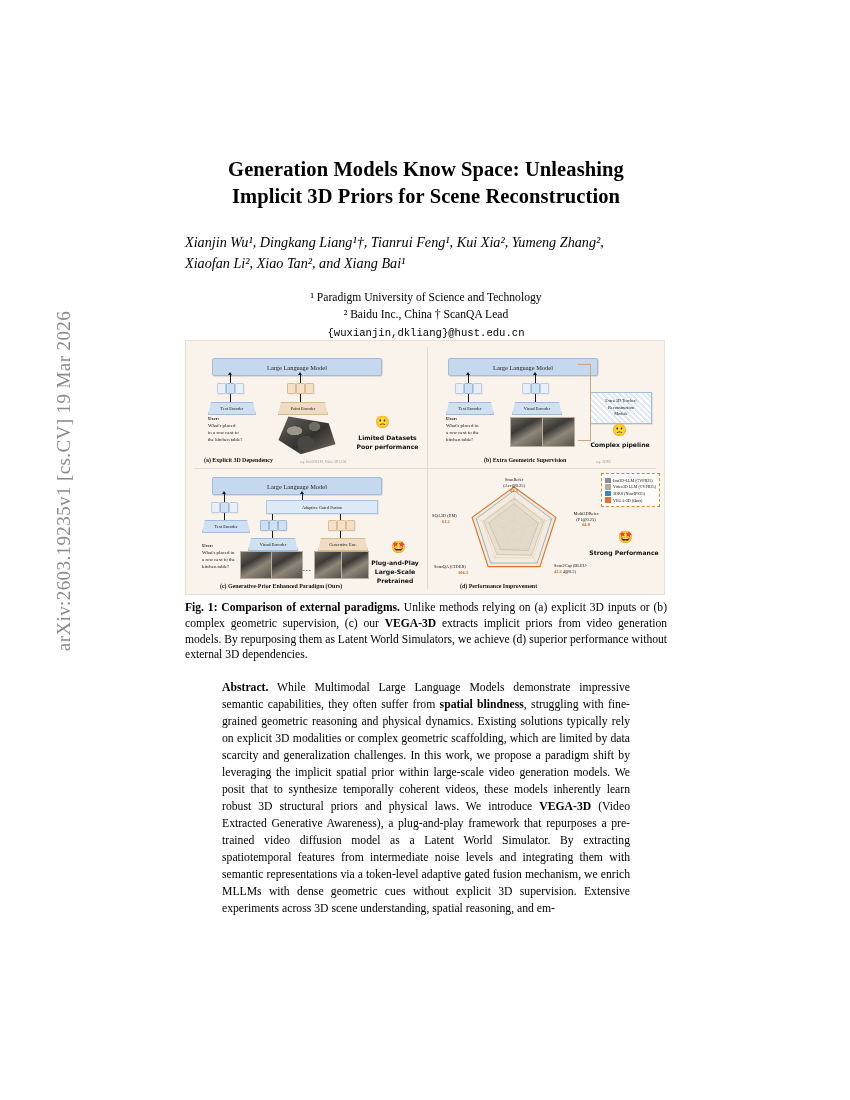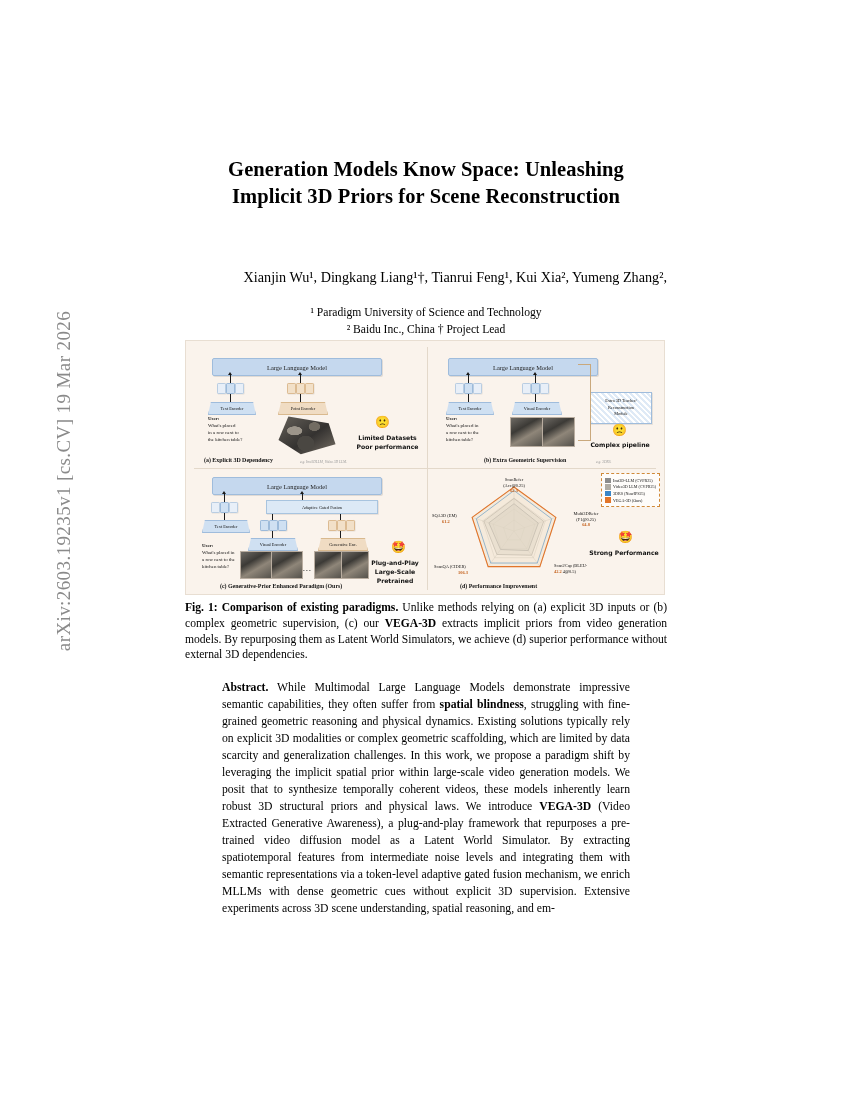--- a/index.html
+++ b/index.html
@@ -19,21 +19,21 @@
     text-align:center;white-space:nowrap;
   }
 
   
   .content{position:absolute;left:185px;top:0;width:482px;}
   .title{
     margin-top:156px;text-align:center;font-weight:bold;
     font-size:20.5px;line-height:1.32;letter-spacing:.1px;
   }
   .authors{
-    margin-top:57px;text-align:right;font-size:14.2px;line-height:1.45;
+    margin-top:22px;text-align:left;font-size:14.2px;line-height:1.45;font-style:italic;
   }
   .affil{
     margin-top:16px;text-align:center;font-size:11.6px;line-height:1.48;
   }
   .email{
     margin-top:2px;text-align:center;
     font-family:"Liberation Mono", monospace;font-size:10.6px;
   }
 
   
@@ -151,24 +151,25 @@
 
   <div class="arxiv-stamp">arXiv:2603.19235v1  [cs.CV]  19 Mar 2026</div>
 
   <div class="content">
     <div class="title">
       <div>Generation Models Know Space: Unleashing</div>
       <div>Implicit 3D Priors for Scene Reconstruction</div>
     </div>
     <div class="authors">
       <div>Xianjin Wu¹, Dingkang Liang¹†, Tianrui Feng¹, Kui Xia², Yumeng Zhang²,</div>
+      <div>Xiaofan Li², Xiao Tan², and Xiang Bai¹</div>
     </div>
     <div class="affil">
       <div>¹  Paradigm University of Science and Technology</div>
-      <div>²  Baidu Inc., China † Project Lead</div>
+      <div>²  Baidu Inc., China † ScanQA Lead</div>
       <div class="email">{wuxianjin,dkliang}@hust.edu.cn</div>
     </div>
   </div>
 
   <div class="figure">
 
     <div class="panel-divider" style="left:241px;top:6px;width:1px;height:243px;"></div>
     <div class="panel-divider" style="left:8px;top:127px;width:462px;height:1px;"></div>
 
     <div class="panel pa">
@@ -366,20 +367,20 @@
 
         <div class="emoji" style="left:188px;top:62px;">🤩</div>
         <div class="verdict" style="left:158px;top:80px;width:72px;">Strong Performance</div>
 
         <div class="panel-cap" style="left:30px;top:114px;">(d) Performance Improvement</div>
       </div>
     </div>
   </div>
 
   <div class="fig-caption">
-    <b>Fig. 1: Comparison of existing paradigms.</b><span id="figcap-body"> Unlike methods relying on (a) explicit 3D inputs or (b) complex geometric supervision, (c) our <b>VEGA-3D</b> extracts implicit priors from video generation models. By repurposing them as Latent World Simulators, we achieve (d) superior performance without external 3D dependencies.</span>
+    <b>Fig. 1: Comparison of external paradigms.</b><span id="figcap-body"> Unlike methods relying on (a) explicit 3D inputs or (b) complex geometric supervision, (c) our <b>VEGA-3D</b> extracts implicit priors from video generation models. By repurposing them as Latent World Simulators, we achieve (d) superior performance without external 3D dependencies.</span>
   </div>
 
   <div class="abstract">
     <b>Abstract.</b><span id="abs-p1"> While Multimodal Large Language Models demonstrate impressive semantic capabilities, they often suffer from </span><b>spatial blindness</b><span id="abs-p2">, struggling with fine-grained geometric reasoning and physical dynamics. Existing solutions typically rely on explicit 3D modalities or complex geometric scaffolding, which are limited by data scarcity and generalization challenges. In this work, we propose a paradigm shift by leveraging the implicit spatial prior within large-scale video generation models. We posit that to synthesize temporally coherent videos, these models inherently learn robust 3D structural priors and physical laws. We introduce </span><b>VEGA-3D</b><span id="abs-p3"> (Video Extracted Generative Awareness), a plug-and-play framework that repurposes a pre-trained video diffusion model as a Latent World Simulator. By extracting spatiotemporal features from intermediate noise levels and integrating them with semantic representations via a token-level adaptive gated fusion mechanism, we enrich MLLMs with dense geometric cues without explicit 3D supervision. Extensive experiments across 3D scene understanding, spatial reasoning, and em-</span>
   </div>
 
 </div>
 
 </body></html>

